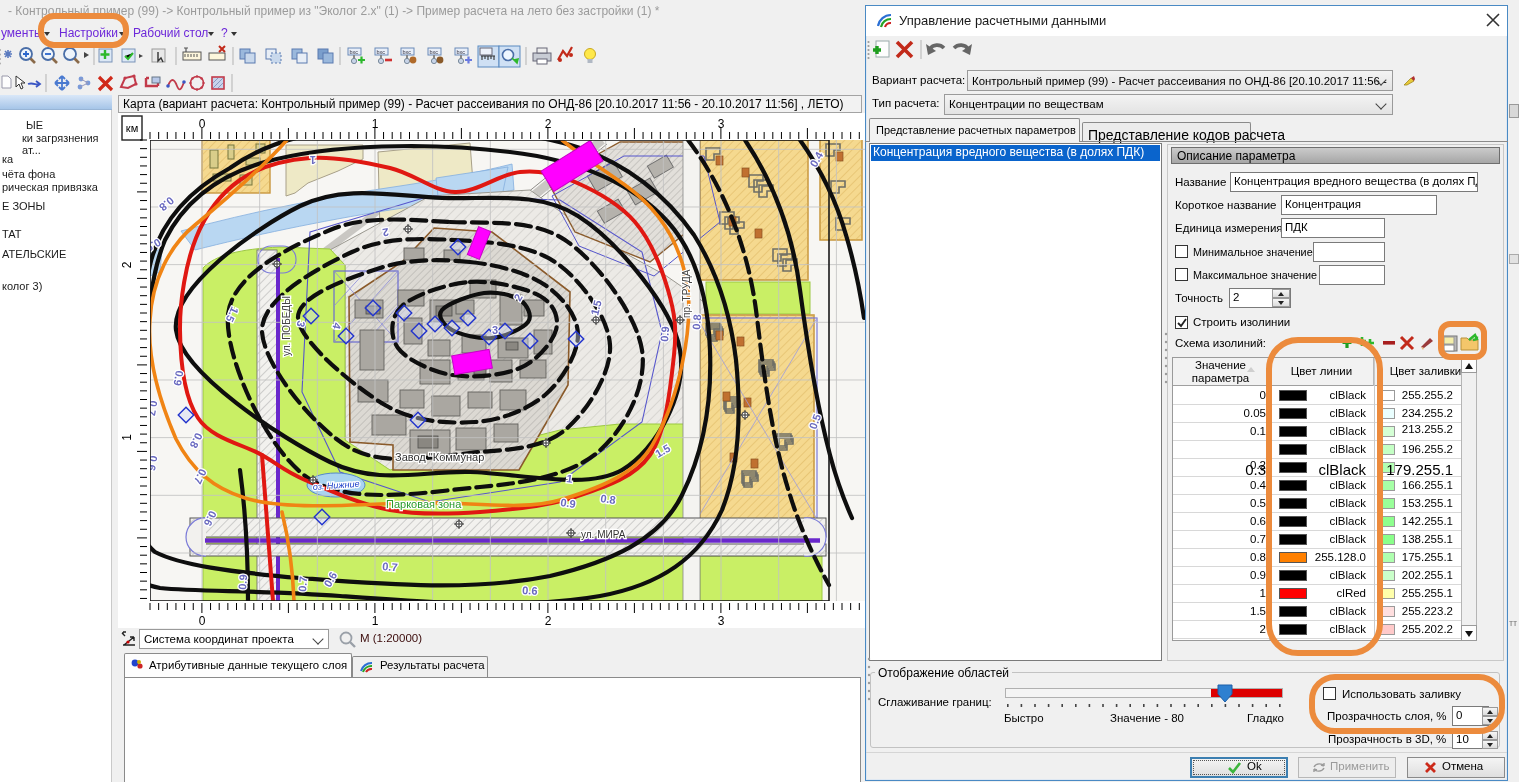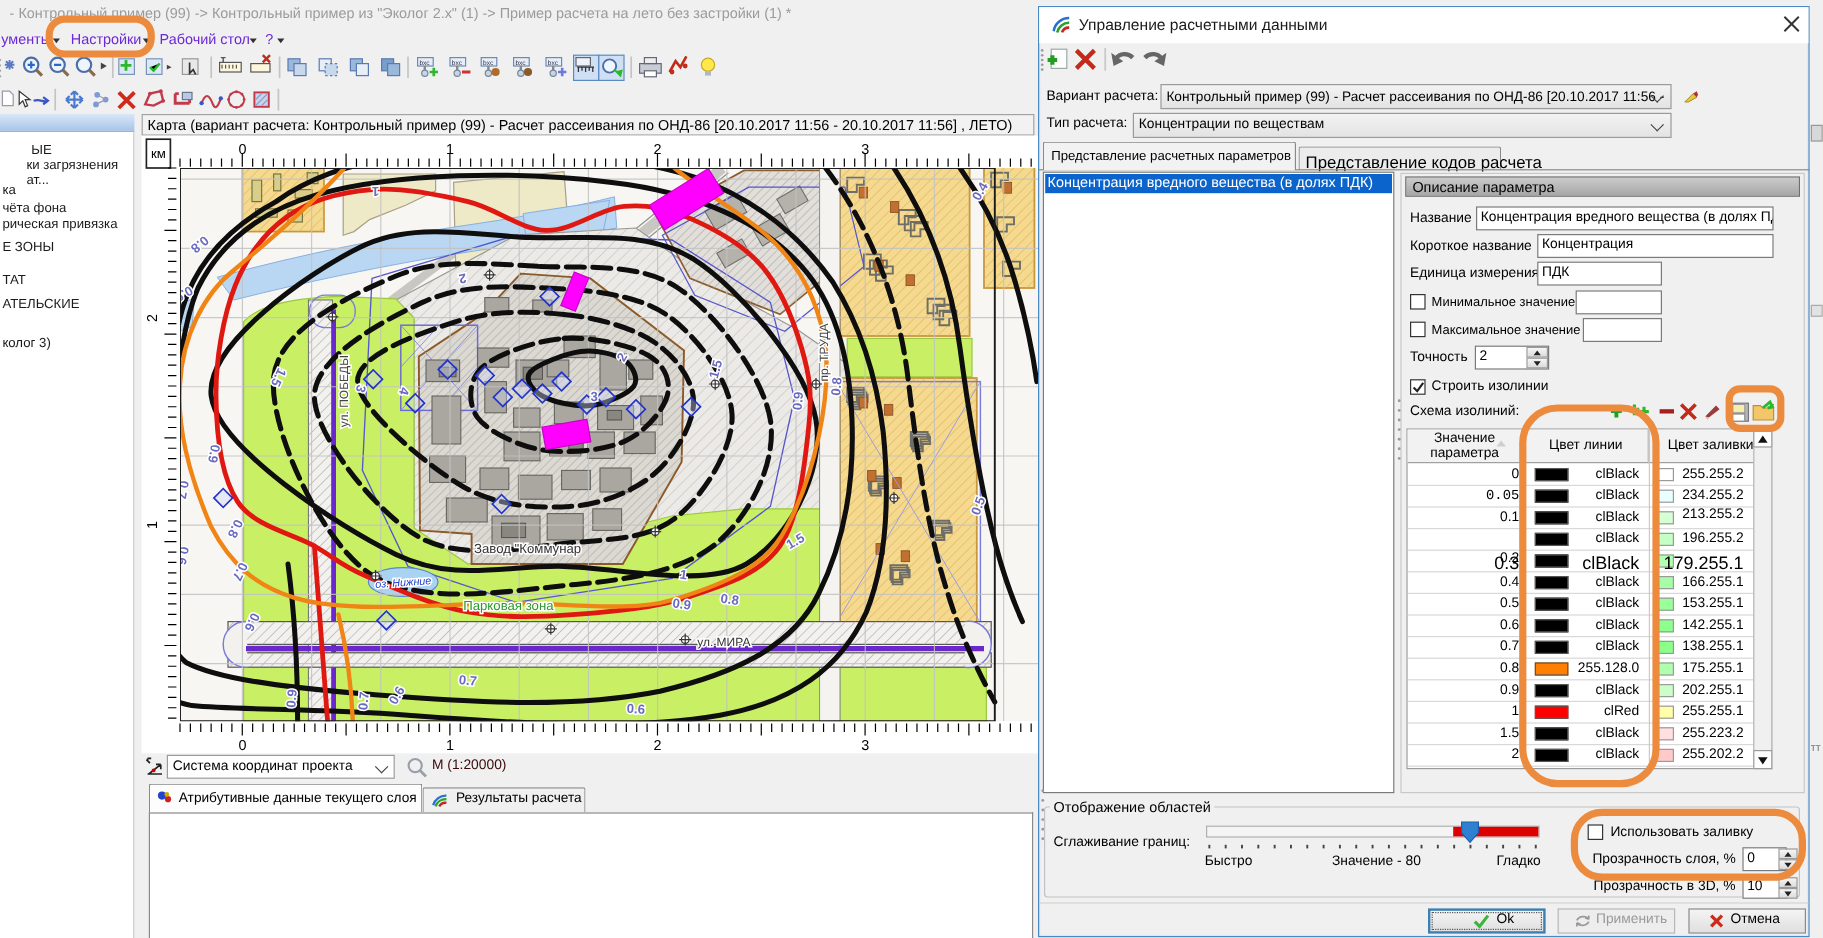--- a/index.html
+++ b/index.html
@@ -737,21 +737,21 @@
 
 <div class="abs" style="left:869px;top:143px;width:293px;height:518px;background:#fff;border:1px solid #7a7a7a;"></div>
 <div class="abs" style="left:871px;top:145px;width:289px;height:16px;background:#0a64cc;color:#fff;font-size:12px;padding-left:2px;white-space:nowrap;overflow:hidden;">Концентрация вредного вещества (в долях ПДК)</div>
 
 <div class="abs" style="left:1167px;top:144px;width:337px;height:517px;border:1px solid #c8c8c8;background:#f0f0f0;"></div>
 <div class="abs" style="left:1171px;top:147px;width:329px;height:17px;background:linear-gradient(#cbcbcb,#a6a6a6);border:1px solid #6e6e6e;font-size:12px;color:#000;padding:1px 5px;">Описание параметра</div>
 
 <div class="lbl" style="left:1175px;top:176px;">Название</div>
 <div class="field" style="left:1230px;top:172px;width:248px;height:20px;">Концентрация вредного вещества (в долях ПДІ</div>
 <div class="lbl" style="left:1175px;top:199px;">Короткое название</div>
-<div class="field" style="left:1281px;top:195px;width:197px;height:20px;">Концентрация</div>
+<div class="field" style="left:1281px;top:195px;width:156px;height:20px;">Концентрация</div>
 <div class="lbl" style="left:1175px;top:222px;">Единица измерения</div>
 <div class="field" style="left:1281px;top:218px;width:104px;height:20px;">ПДК</div>
 <div class="cb" style="left:1175px;top:245px;"></div>
 <div class="lbl" style="left:1193px;top:246px;font-size:10.8px;">Минимальное значение</div>
 <div class="field" style="left:1313px;top:242px;width:72px;height:20px;"></div>
 <div class="cb" style="left:1175px;top:268px;"></div>
 <div class="lbl" style="left:1193px;top:269px;font-size:10.8px;">Максимальное значение</div>
 <div class="field" style="left:1319px;top:265px;width:66px;height:20px;"></div>
 <div class="lbl" style="left:1175px;top:292px;">Точность</div>
 <div class="field" style="left:1229px;top:288px;width:62px;height:20px;">2</div>
@@ -786,21 +786,21 @@
     <div style="position:absolute;left:97px;top:0;width:104px;height:28px;border-right:1px solid #b8b8b8;font-size:11.5px;text-align:center;padding-top:7px;">Цвет линии</div>
     <div style="position:absolute;left:202px;top:0;width:101px;height:28px;font-size:11.5px;text-align:center;padding-top:7px;">Цвет заливки</div>
     <div style="position:absolute;left:0;top:29px;width:303px;height:18px;border-bottom:1px solid #d8d8d8;font-size:11.5px;">
       <span style="position:absolute;right:210px;top:2px;">0</span>
       <span style="position:absolute;left:106px;top:3px;width:28px;height:11px;background:#000;border:1px solid #555;"></span>
       <span style="position:absolute;right:110px;top:2px;">clBlack</span>
       <span style="position:absolute;left:205px;top:3px;width:17px;height:11px;background:#ffffff;border:1px solid #9a9a9a;"></span>
       <span style="position:absolute;right:23px;top:2px;">255.255.2</span>
     </div>
     <div style="position:absolute;left:0;top:47px;width:303px;height:18px;border-bottom:1px solid #d8d8d8;font-size:11.5px;">
-      <span style="position:absolute;right:210px;top:2px;font-family:Liberation Mono, monospace;">0.05</span>
+      <span style="position:absolute;right:210px;top:2px;">0.05</span>
       <span style="position:absolute;left:106px;top:3px;width:28px;height:11px;background:#000;border:1px solid #555;"></span>
       <span style="position:absolute;right:110px;top:2px;">clBlack</span>
       <span style="position:absolute;left:205px;top:3px;width:17px;height:11px;background:#eaffff;border:1px solid #9a9a9a;"></span>
       <span style="position:absolute;right:23px;top:2px;">234.255.2</span>
     </div>
     <div style="position:absolute;left:0;top:65px;width:303px;height:18px;border-bottom:1px solid #d8d8d8;font-size:11.5px;">
       <span style="position:absolute;right:210px;top:2px;">0.1</span>
       <span style="position:absolute;left:106px;top:3px;width:28px;height:11px;background:#000;border:1px solid #555;"></span>
       <span style="position:absolute;right:110px;top:2px;">clBlack</span>
       <span style="position:absolute;left:205px;top:3px;width:17px;height:11px;background:#d5ffd5;border:1px solid #9a9a9a;"></span>

